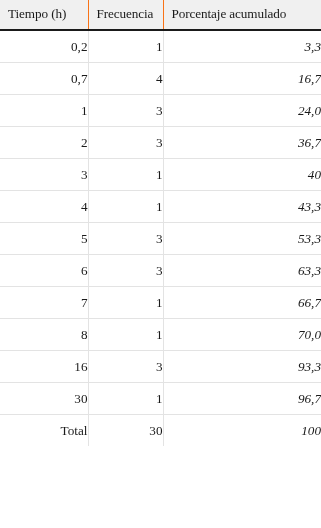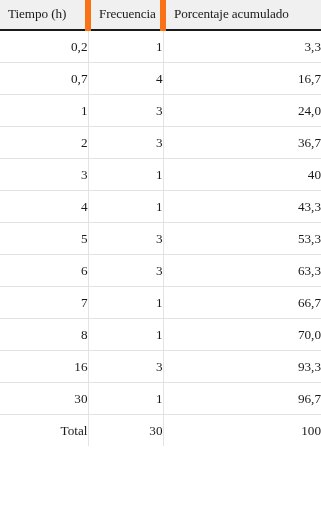--- a/index.html
+++ b/index.html
@@ -29,38 +29,38 @@
   table.freq-table col.c-tiempo { width: 88px; }
   table.freq-table col.c-frec   { width: 75px; }
   table.freq-table col.c-pct    { width: 158px; }
 
   thead th {
     background: #f0f0f0;
     font-weight: normal;
     text-align: left;
     padding: 6px 0 7px 8px;
     border-bottom: 2px solid #1a1a1a;
-    border-right: 6px solid #f97316;
+    border-right: 1px solid #f97316;
     vertical-align: bottom;
     white-space: nowrap;
     letter-spacing: -0.1px;
   }
   thead th.col-pct { border-right: none; margin-top: 24px; }
 
   tbody td {
     background: #ffffff;
     text-align: right;
     padding: 6px 0 6px 8px;
     height: 19px;
     border-bottom: 1px solid #e3e3e3;
     border-right: 1px solid #e3e3e3;
     vertical-align: middle;
     white-space: nowrap;
   }
-  tbody td.col-pct { border-right: none; }
+  tbody td.col-pct { border-right: none; font-style: italic; }
   tbody tr:last-child td { border-bottom: none; }
 </style>
 </head>
 <body>
 
 <div class="table-wrap">
   <table class="freq-table">
     <colgroup>
       <col class="c-tiempo">
       <col class="c-frec">

